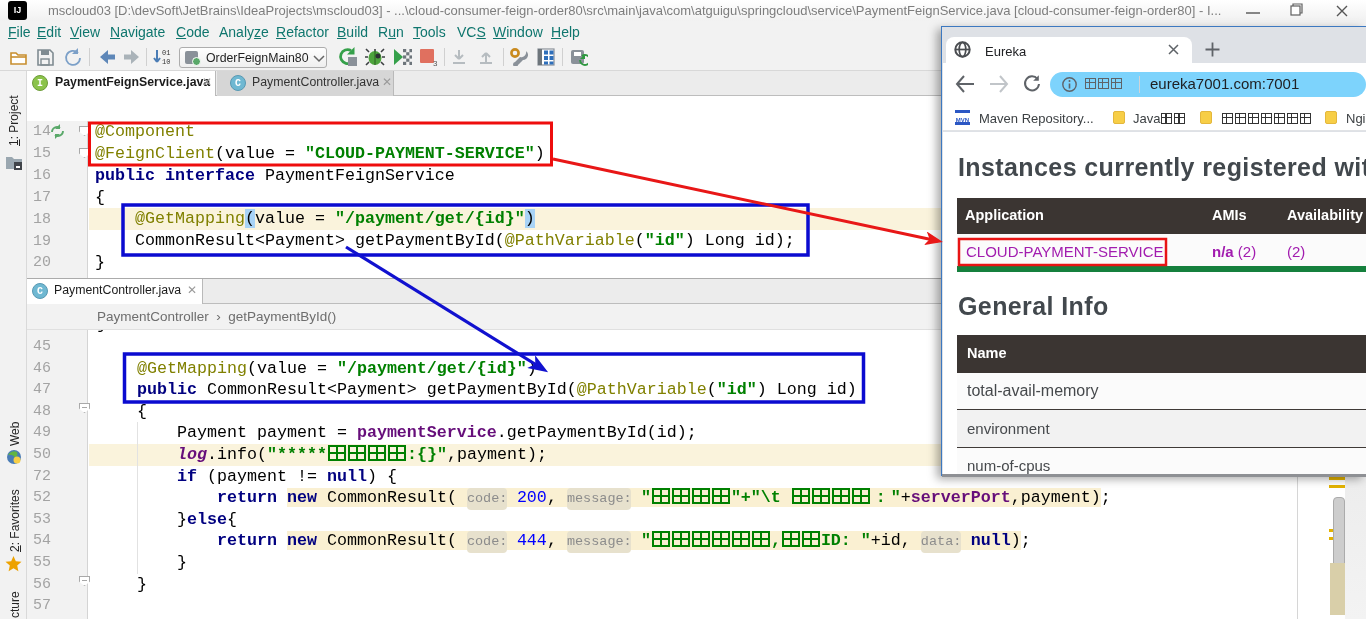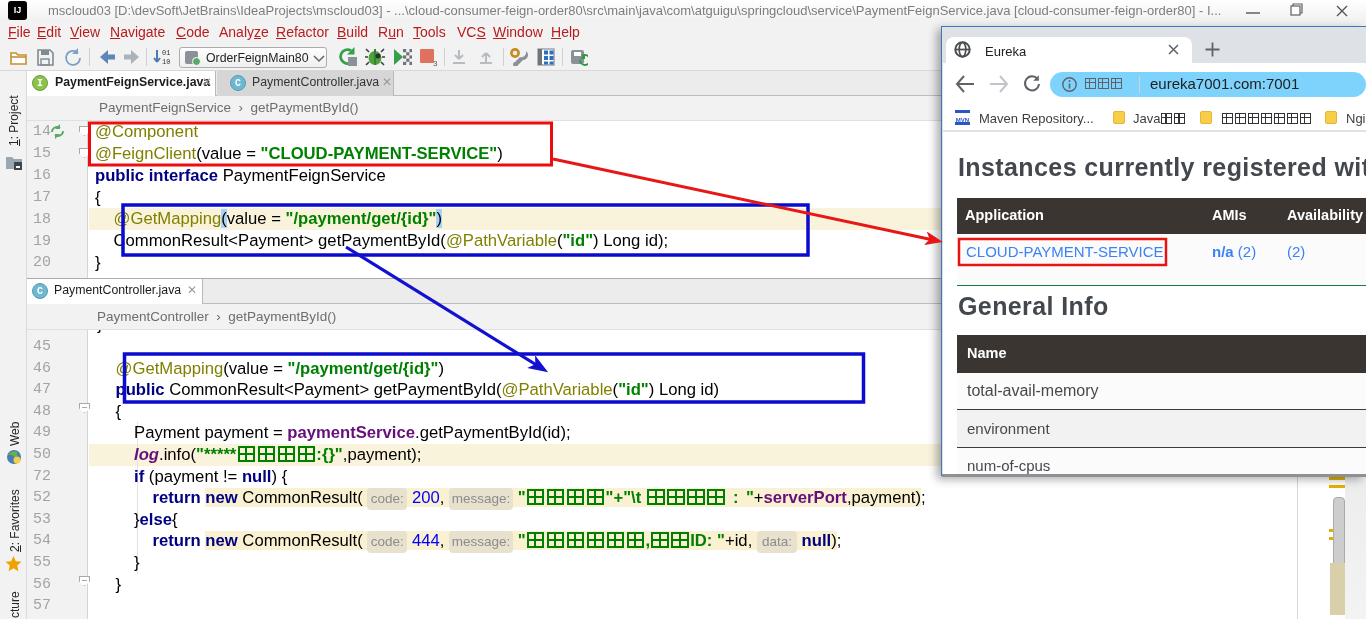--- a/index.html
+++ b/index.html
@@ -1,31 +1,31 @@
 <!DOCTYPE html>
 <html><head><meta charset="utf-8"><style>
 *{margin:0;padding:0;box-sizing:border-box}
 html,body{width:1366px;height:619px;overflow:hidden;background:#fff}
 #root{position:relative;width:1366px;height:619px;font-family:"Liberation Sans",sans-serif;overflow:hidden}
 .abs{position:absolute}
 
 #titlebar{left:0;top:0;width:1366px;height:21px;background:linear-gradient(#fff,#f1f1f1);color:#7d7d7d;font-size:13px}
-#menubar{left:0;top:21px;width:1366px;height:23px;background:#f2f2f2;font-size:14px;color:#b91c1c}
+#menubar{left:0;top:21px;width:1366px;height:23px;background:#f2f2f2;font-size:14px;color:#0f766e}
 .mi{position:absolute;top:3px}
 .mi u{text-decoration:underline}
 #toolbar{left:0;top:44px;width:1366px;height:27px;background:#f2f2f2;border-bottom:1px solid #d8d8d8}
 .tsep{position:absolute;top:4px;width:1px;height:18px;background:#d0d0d0}
 #lstrip{left:0;top:71px;width:27px;height:548px;background:#f2f2f2;border-right:1px solid #d9d9d9}
 .vlab{position:absolute;font-size:12px;color:#262626;white-space:nowrap;transform:rotate(-90deg);transform-origin:0 0}
 
 .tabrow{background:#ececec;border-bottom:1px solid #bdbdbd}
 .tab{position:absolute;top:0;height:24px;font-size:12.3px;white-space:nowrap}
 .crumb{background:#f2f2f2;border-bottom:1px solid #e0e0e0;font-size:13.5px;color:#6e6e6e}
 
-.cl{position:absolute;white-space:pre;font-family:Liberation Sans, sans-serif;font-size:16.66px;line-height:22px;height:22px;color:#000}
+.cl{position:absolute;white-space:pre;font-family:Liberation Mono, monospace;font-size:16.66px;line-height:22px;height:22px;color:#000}
 .num{position:absolute;font-family:"Liberation Mono",monospace;font-size:15px;line-height:22px;color:#a3a3a3;text-align:right;width:26px}
 .k{color:#000080;font-weight:bold}
 .a{color:#808000}
 .s{color:#008000;font-weight:bold}
 .nb{color:#0000ff}
 .f{color:#660e7a;font-weight:bold}
 .fi{color:#660e7a;font-weight:bold;font-style:italic}
 .y{background:#faf0d2}
 .h{color:#8c8c8c;background:#e7e1cd;font-size:13.5px;border-radius:4px;display:inline-block;text-align:center;vertical-align:baseline}
 .h1{width:40px}.h2{width:64px}
@@ -196,23 +196,20 @@
  <div class="tab" style="left:0;width:189px;background:#fff;border-right:1px solid #b9b9b9;height:25px">
   <div class="abs" style="left:5px;top:4px;width:16px;height:16px;background:#8bc34a;border-radius:50%;border:1px solid #6d9c3a;color:#fff;font-size:10px;font-weight:bold;text-align:center;line-height:16px;font-family:'Liberation Mono',monospace">I</div>
   <span class="abs" style="left:28px;top:4px;font-weight:bold;color:#1b1b1b">PaymentFeignService.java</span>
   <span class="abs" style="left:175px;top:4px;color:#9a9a9a;font-size:12px">✕</span>
  </div>
  <div class="tab" style="left:190px;width:177px;background:#d6d6d6;border-right:1px solid #b9b9b9;height:25px">
   <div class="abs" style="left:13px;top:4px;width:16px;height:16px;background:#6fb8d2;border-radius:50%;border:1px solid #5899b3;color:#fff;font-size:10px;font-weight:bold;text-align:center;line-height:16px;font-family:'Liberation Mono',monospace">C</div>
   <span class="abs" style="left:35px;top:4px;color:#333">PaymentController.java</span>
   <span class="abs" style="left:165px;top:4px;color:#9a9a9a;font-size:12px">✕</span>
  </div>
-</div>
-<div class="abs crumb" style="left:27px;top:96px;width:914px;height:25px">
- <span class="abs" style="left:72px;top:4px">PaymentFeignService&nbsp;&nbsp;›&nbsp;&nbsp;getPaymentById()</span>
 </div>
 <div class="abs" id="pane1" style="left:27px;top:121px;width:914px;height:157px;background:#fff;overflow:hidden">
  <div class="abs" style="left:0;top:0;width:61px;height:157px;background:#f2f2f2;border-right:1px solid #d4d4d4"></div>
  <div class="abs" style="left:62px;top:87px;width:852px;height:22px;background:#faf3dc"></div>
  <div class="num" style="left:-2px;top:0">14</div>
  <div class="num" style="left:-2px;top:22px">15</div>
  <div class="num" style="left:-2px;top:44px">16</div>
  <div class="num" style="left:-2px;top:66px">17</div>
  <div class="num" style="left:-2px;top:88px">18</div>
  <div class="num" style="left:-2px;top:110px">19</div>
@@ -333,21 +330,21 @@
  <div class="bicon" style="left:383px;top:84px"></div>
  <span class="abs bk" style="left:404px;top:84px">Ngi</span>
 
  <div class="abs" style="left:1px;top:105px;width:424px;height:342px;background:#fff;overflow:hidden">
   <div class="abs" style="left:15px;top:21px;font-size:25px;font-weight:bold;color:#42484d;white-space:nowrap;letter-spacing:0.4px">Instances currently registered with</div>
   <div class="abs" style="left:14px;top:66px;width:410px;height:36px;background:#3b3532;color:#fff;font-size:14.5px;font-weight:bold">
    <span class="abs" style="left:8px;top:9px">Application</span>
    <span class="abs" style="left:255px;top:9px">AMIs</span>
    <span class="abs" style="left:330px;top:9px">Availability</span>
   </div>
-  <div class="abs" style="left:14px;top:102px;width:410px;height:52px;background:#fbfbfb;border-bottom:1px solid #15803d;color:#3b82f6;font-size:15px">
+  <div class="abs" style="left:14px;top:102px;width:410px;height:38px;background:#fbfbfb;border-bottom:6px solid #15803d;color:#a21caf;font-size:15px">
    <span class="abs" style="left:9px;top:9px">CLOUD-PAYMENT-SERVICE</span>
    <span class="abs" style="left:255px;top:9px"><b>n/a</b> (2)</span>
    <span class="abs" style="left:330px;top:9px">(2)</span>
   </div>
   <div class="abs" style="left:14px;top:203px;width:410px;height:38px;background:#3b3532;color:#fff;font-size:14.5px;font-weight:bold">
    <span class="abs" style="left:10px;top:10px">Name</span>
   </div>
   <div class="abs" style="left:15px;top:160px;font-size:25px;font-weight:bold;color:#42484d;letter-spacing:0.4px">General Info</div>
   <div class="abs" style="left:14px;top:241px;width:410px;height:37px;background:#fbfbfb;border-bottom:1px solid #3f3a37;color:#46494c;font-size:16px">
    <span class="abs" style="left:10px;top:9px">total-avail-memory</span>

